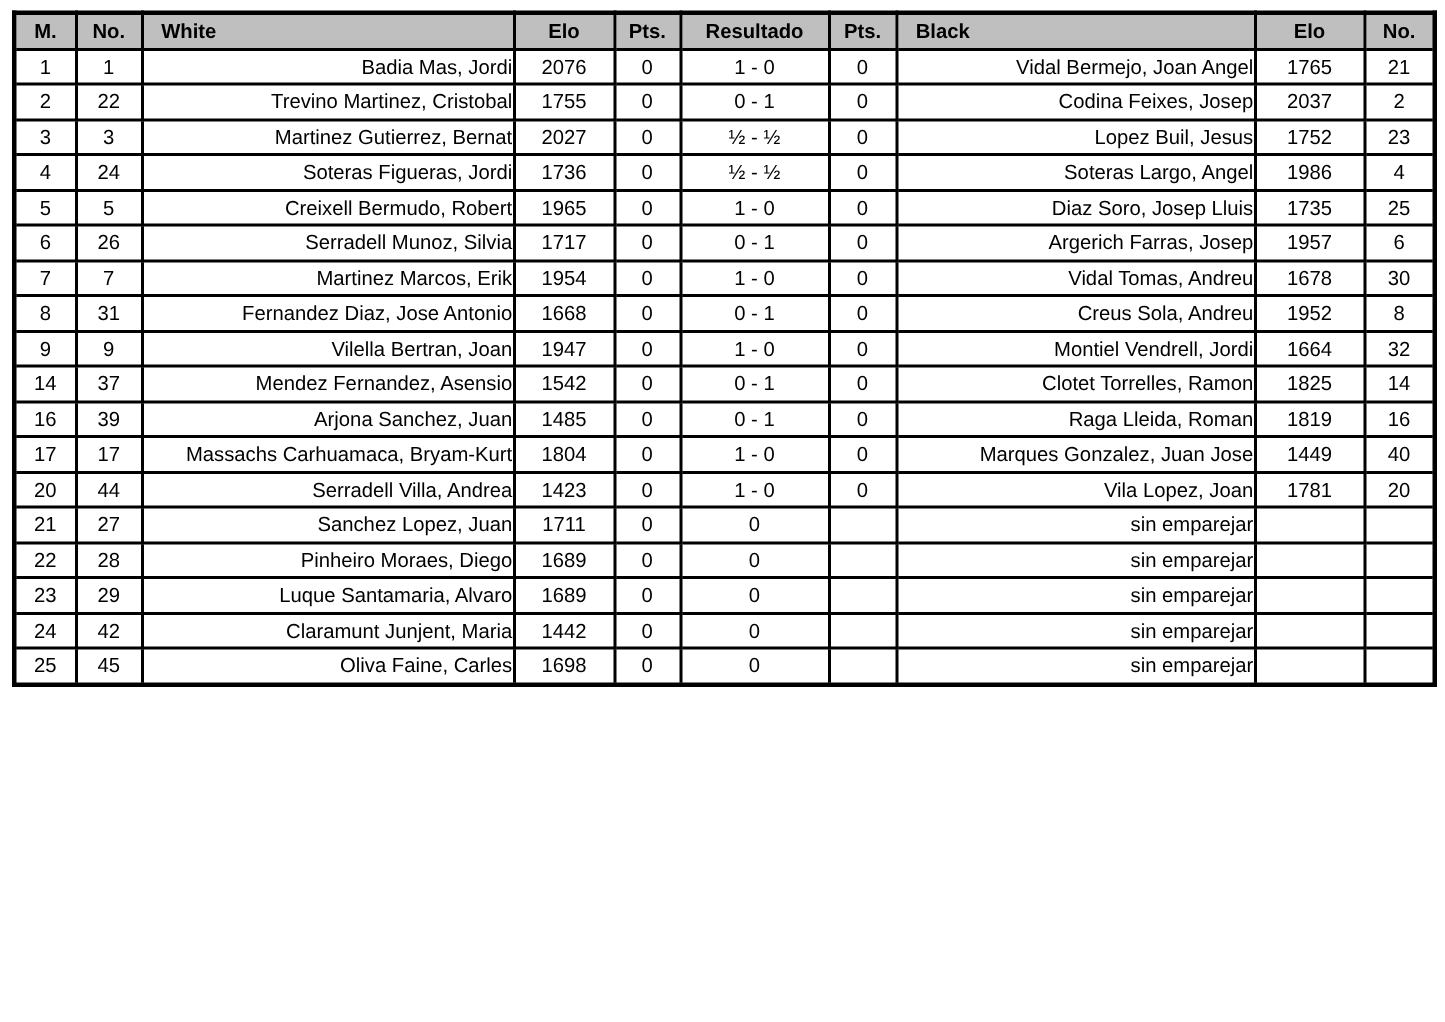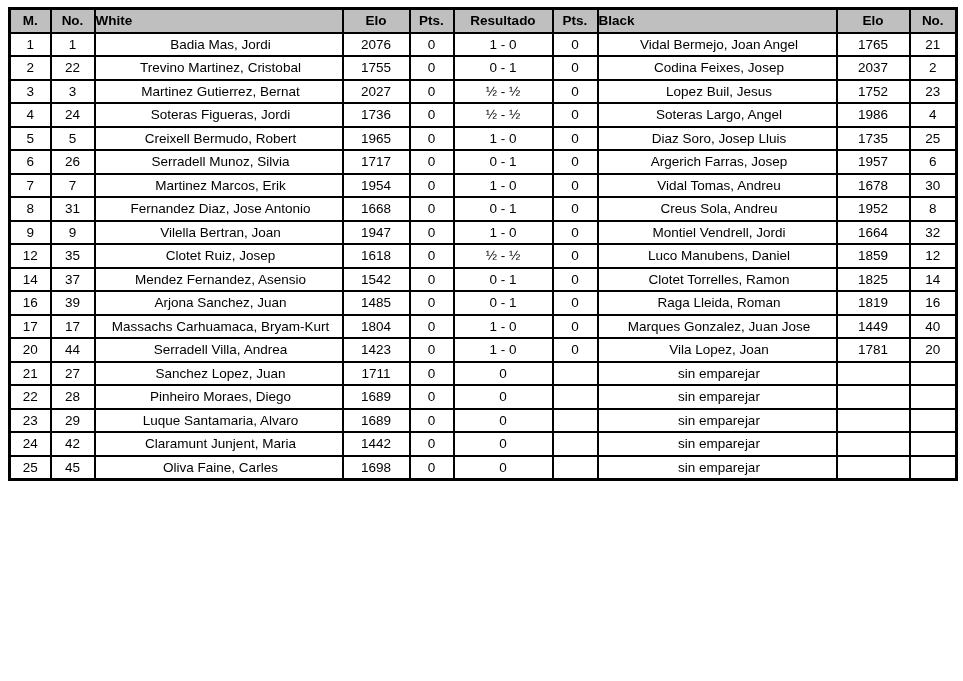--- a/index.html
+++ b/index.html
@@ -34,27 +34,27 @@
     white-space: nowrap;
     vertical-align: middle;
   }
   table.pairings th {
     background: #bfbfbf;
     font-weight: bold;
     text-align: center;
   }
   table.pairings th.al {
     text-align: left;
-    padding-left: 0;
+    padding-left: 12px;
   }
   table.pairings td.c {
     text-align: center;
   }
   table.pairings td.l {
-    text-align: center;
+    text-align: right;
     padding-left: 4px;
   }
 </style>
 </head>
 <body>
 
 <div class="table-wrap">
   <table class="pairings">
     <colgroup>
       <col style="width:41px">
@@ -185,32 +185,20 @@
           <td class="l">Vilella Bertran, Joan</td>
           <td class="c">1947</td>
           <td class="c">0</td>
           <td class="c">1 - 0</td>
           <td class="c">0</td>
           <td class="l">Montiel Vendrell, Jordi</td>
           <td class="c">1664</td>
           <td class="c">32</td>
         </tr>
         <tr>
-          <td class="c">12</td>
-          <td class="c">35</td>
-          <td class="l">Clotet Ruiz, Josep</td>
-          <td class="c">1618</td>
-          <td class="c">0</td>
-          <td class="c">½ - ½</td>
-          <td class="c">0</td>
-          <td class="l">Luco Manubens, Daniel</td>
-          <td class="c">1859</td>
-          <td class="c">12</td>
-        </tr>
-        <tr>
           <td class="c">14</td>
           <td class="c">37</td>
           <td class="l">Mendez Fernandez, Asensio</td>
           <td class="c">1542</td>
           <td class="c">0</td>
           <td class="c">0 - 1</td>
           <td class="c">0</td>
           <td class="l">Clotet Torrelles, Ramon</td>
           <td class="c">1825</td>
           <td class="c">14</td>

